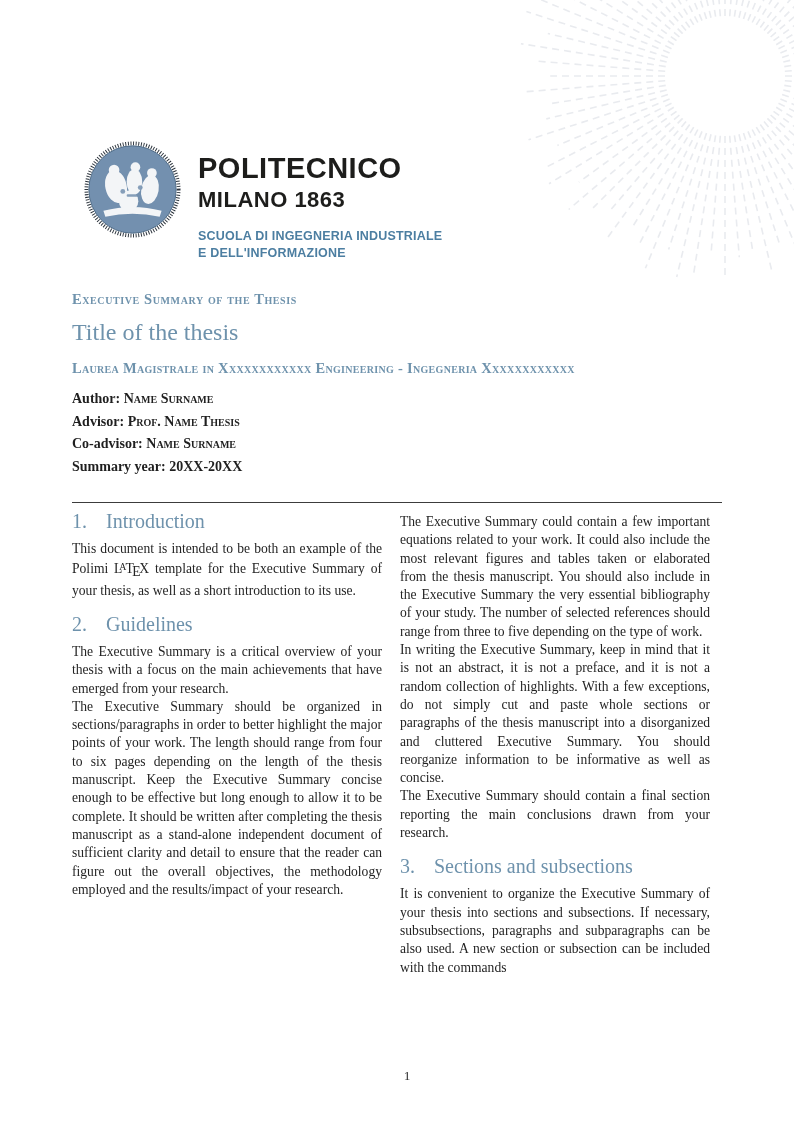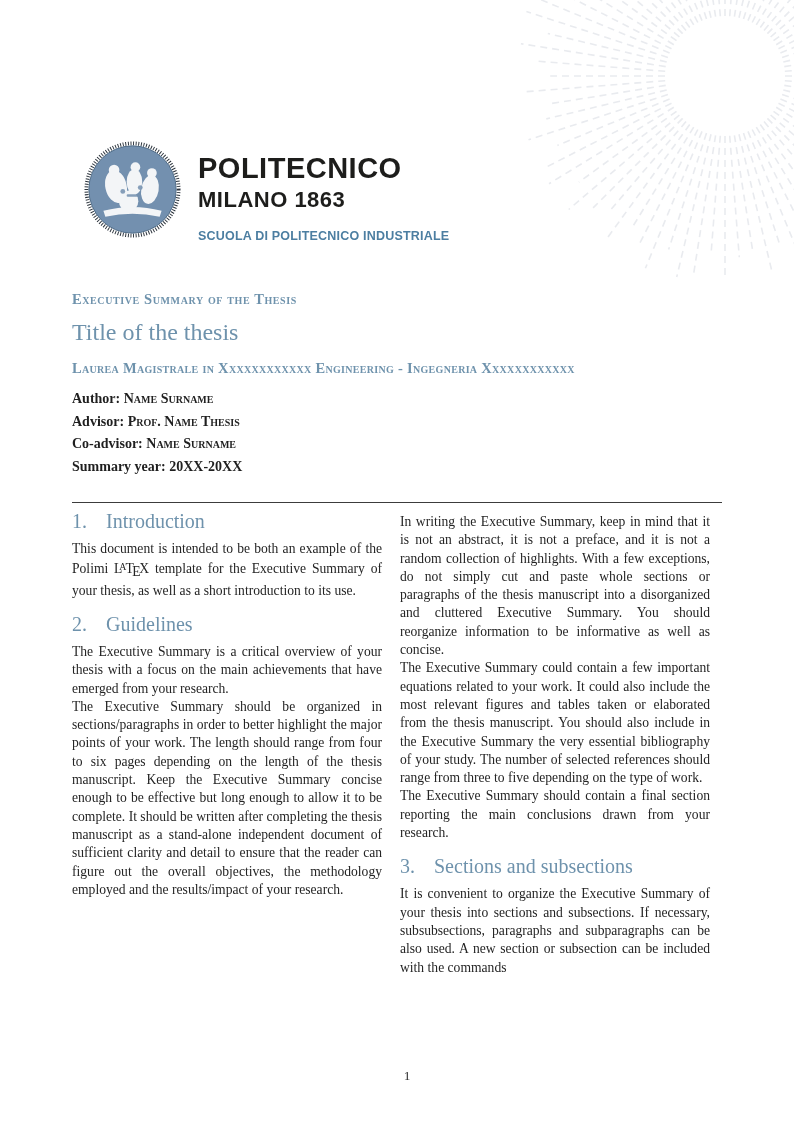--- a/index.html
+++ b/index.html
@@ -164,21 +164,22 @@
           <circle cx="58" cy="48" r="2.5"></circle>
         <rect x="44" y="55" width="12" height="2.5" rx="1"></rect>
       </g>
     </svg>
     <div class="wordmark">
       <div class="wm1">POLITECNICO</div>
       <div class="wm2">MILANO 1863</div>
     </div>
   </div>
   <div class="school">
-    <div>SCUOLA DI POLITECNICO INDUSTRIALE</div>
+    <div>SCUOLA DI INGEGNERIA INDUSTRIALE</div>
+    <div>E DELL'INFORMAZIONE</div>
   </div>
 
   <div class="eyebrow">Executive Summary of the Thesis</div>
   <div class="doc-title">Title of the thesis</div>
   <div class="program">Laurea Magistrale in Xxxxxxxxxxxx Engineering - Ingegneria Xxxxxxxxxxxx</div>
 
   <div class="meta">
     <div class="meta-row">
       <span class="lbl">Author:</span>
       <span class="val caps">Name Surname</span>
@@ -201,22 +202,22 @@
 
   <div class="cols">
     <div class="col col-left" id="col-left">
         <div class="section-heading"><span class="sec-num">1.</span><span>Introduction</span></div>
         <p>This document is intended to be both an example of the Polimi <span class="latex">L<span class="lA">A</span>T<span class="lE">E</span>X</span> template for the Executive Summary of your thesis, as well as a short introduction to its use.</p>
         <div class="section-heading"><span class="sec-num">2.</span><span>Guidelines</span></div>
         <p>The Executive Summary is a critical overview of your thesis with a focus on the main achievements that have emerged from your research.</p>
         <p>The Executive Summary should be organized in sections/paragraphs in order to better highlight the major points of your work. The length should range from four to six pages depending on the length of the thesis manuscript. Keep the Executive Summary concise enough to be effective but long enough to allow it to be complete. It should be written after completing the thesis manuscript as a stand-alone independent document of sufficient clarity and detail to ensure that the reader can figure out the overall objectives, the methodology employed and the results/impact of your research.</p>
       </div>
     <div class="col col-right" id="col-right">
+        <p>The Executive Summary could contain a few important equations related to your work. It could also include the most relevant figures and tables taken or elaborated from the thesis manuscript. You should also include in the Executive Summary the very essential bibliography of your study. The number of selected references should range from three to five depending on the type of work.</p>
         <p>In writing the Executive Summary, keep in mind that it is not an abstract, it is not a preface, and it is not a random collection of highlights. With a few exceptions, do not simply cut and paste whole sections or paragraphs of the thesis manuscript into a disorganized and cluttered Executive Summary. You should reorganize information to be informative as well as concise.</p>
-        <p>The Executive Summary could contain a few important equations related to your work. It could also include the most relevant figures and tables taken or elaborated from the thesis manuscript. You should also include in the Executive Summary the very essential bibliography of your study. The number of selected references should range from three to five depending on the type of work.</p>
         <p>The Executive Summary should contain a final section reporting the main conclusions drawn from your research.</p>
         <div class="section-heading"><span class="sec-num">3.</span><span>Sections and subsections</span></div>
         <p>It is convenient to organize the Executive Summary of your thesis into sections and subsections. If necessary, subsubsections, paragraphs and subparagraphs can be also used. A new section or subsection can be included with the commands</p>
       </div>
   </div>
 
   <div class="pageno">1</div>
 </div>
 
 </body></html>

